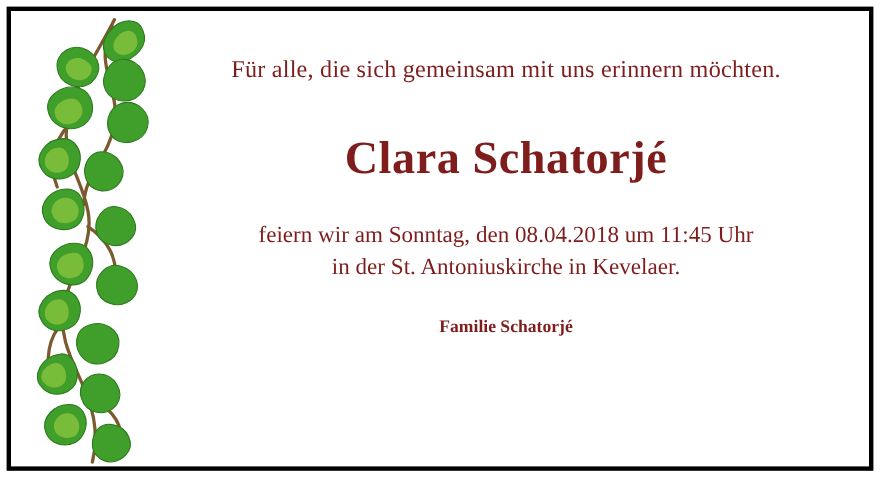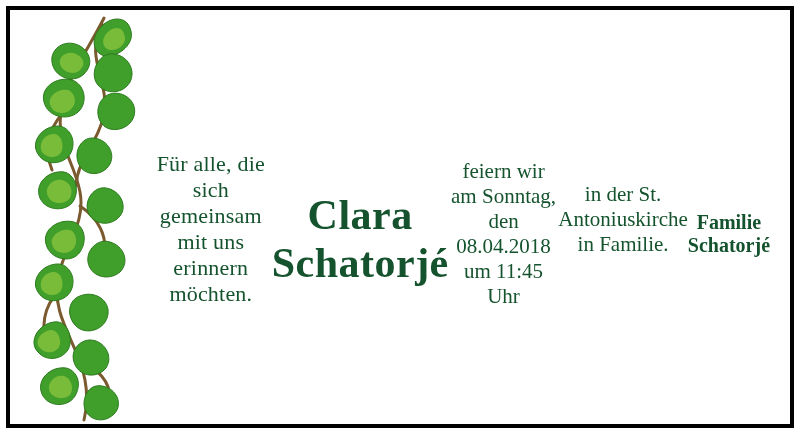--- a/index.html
+++ b/index.html
@@ -25,24 +25,24 @@
     border: 4px solid #000000;
     box-sizing: border-box;
   }
   .content {
     position: absolute;
     left: 150px;
     top: 26px;
     width: 620px;
     height: 382px;
     display: flex;
-    flex-direction: row;
+    flex-direction: column;
     align-items: center;
     text-align: center;
-    color: #14532d;
+    color: #7f1d1d;
   }
   .line-intro {
     font-size: 22px;
     margin-top: 24px;
     letter-spacing: 0.2px;
   }
   .line-occasion {
     font-size: 21px;
     margin-top: 46px;
   }
@@ -54,21 +54,21 @@
   }
   .line-detail1 {
     font-size: 21px;
     margin-top: 33px;
   }
   .line-detail2 {
     font-size: 21px;
     margin-top: 4px;
   }
   .family {
-    font-size: 20px;
+    font-size: 16px;
     font-weight: bold;
     margin-top: 34px;
   }
   .ivy {
     position: absolute;
     left: 18px;
     top: 10px;
     width: 140px;
     height: 415px;
   }
@@ -123,17 +123,17 @@
           <path d="M46 366 c -10 -2, -18 8, -14 16 c 4 8, 18 8, 21 1 c 3 -7, -1 -15, -7 -17 z"></path>
         </g>
       </g>
     </svg>
   </div>
 
   <div class="content">
     <div class="line-intro">Für alle, die sich gemeinsam mit uns erinnern möchten.</div>
     <div class="name">Clara Schatorjé</div>
     <div class="line-detail1">feiern wir am Sonntag, den 08.04.2018 um 11:45 Uhr</div>
-    <div class="line-detail2">in der St. Antoniuskirche in Familie.</div>
+    <div class="line-detail2">in der St. Antoniuskirche in Kevelaer.</div>
     <div class="family">Familie Schatorjé</div>
   </div>
 
 </div>
 
 </body></html>

